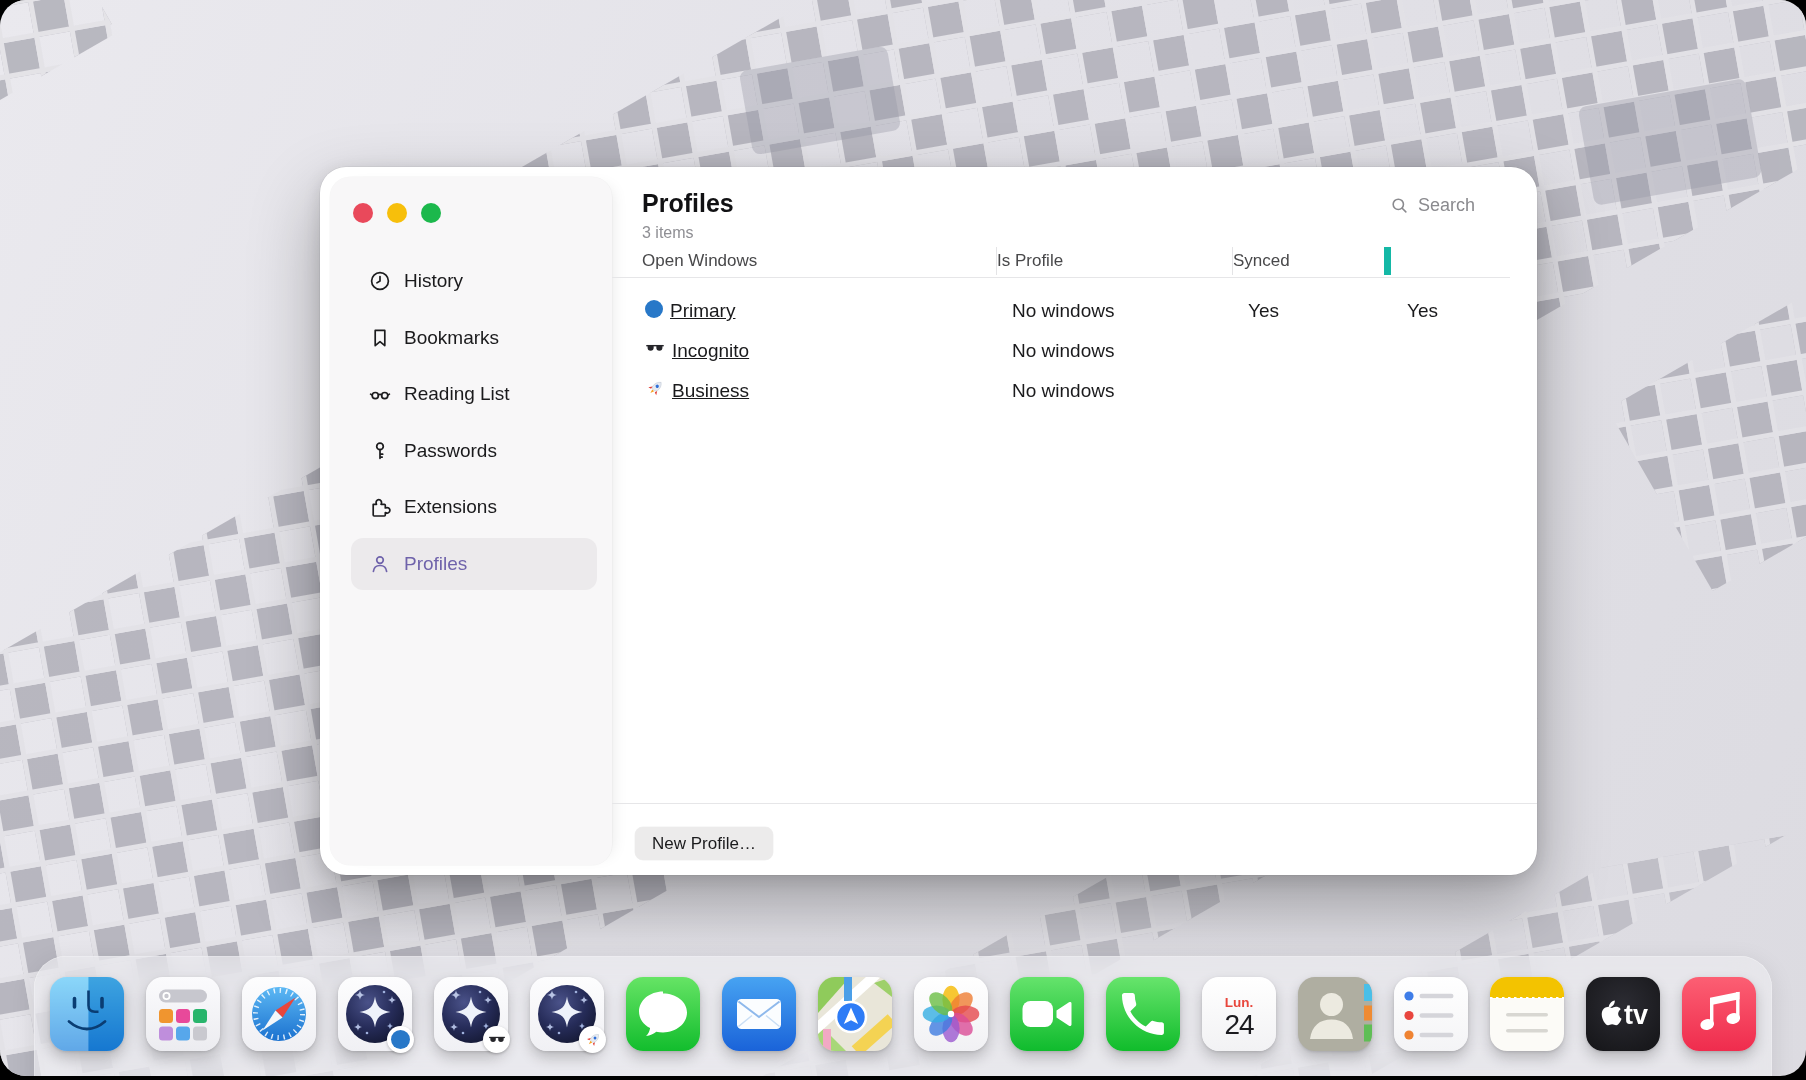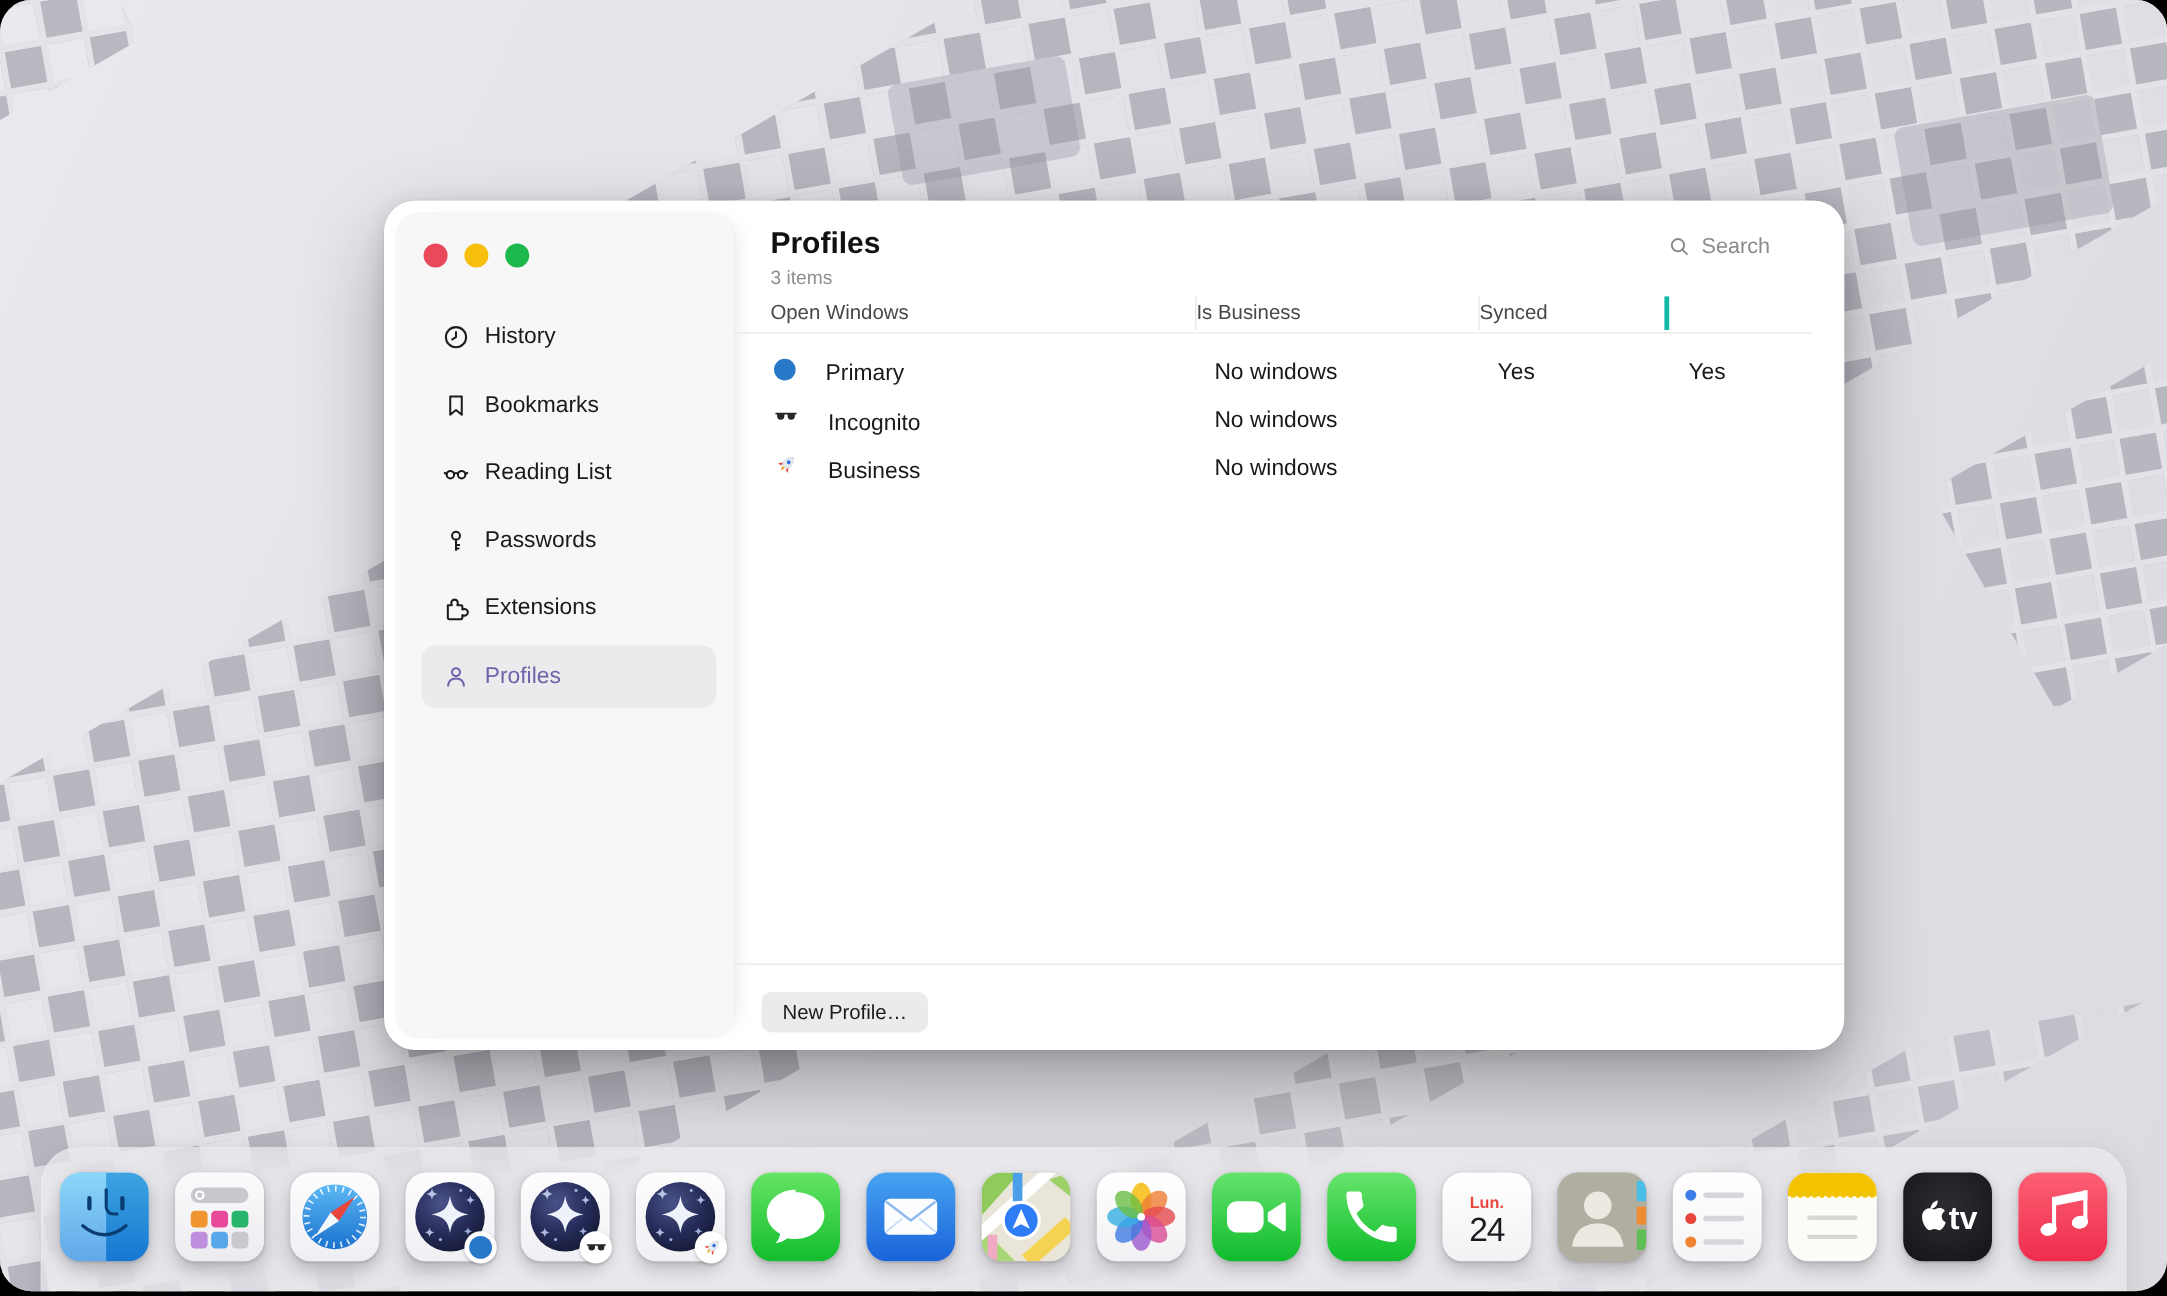--- a/index.html
+++ b/index.html
@@ -43,28 +43,28 @@
   .page-sub { position:absolute; left:22px; top:57px; font-size:16px; color:var(--text-secondary); }
   .search { position:absolute; right:62px; top:28px; display:flex; align-items:center; gap:9px;
     color:#8A8A8E; font-size:18px; }
   .search svg { width:19px; height:19px; stroke:#8A8A8E; fill:none; stroke-width:2; stroke-linecap:round; }
 
   .thead { position:absolute; left:22px; top:80px; width:863px; height:28px; display:grid;
     grid-template-columns:354px 236px 159px 114px; align-items:center;
     font-size:17px; color:#48484A; }
   .thead .th { border-left:1px solid #E4E4E6; height:28px; display:flex; align-items:center; }
   .thead .th:first-child { padding-left:0; border-left:none; }
-  .thead .th:last-child { border-right:4px solid #14b8a6; }
+  .thead .th:last-child { border-right:7px solid #14b8a6; }
   .thead-line { position:absolute; left:-8px; right:27px; top:110px; height:1px; background:var(--separator); }
 
   .rows { position:absolute; left:22px; top:124px; width:863px; }
   .trow { height:40px; display:grid; grid-template-columns:354px 236px 159px 114px; align-items:center;
     font-size:19px; color:var(--text-primary); }
   .trow .cell { padding-left:16px; }
-  .trow .cell.name { padding-left:3px; display:flex; align-items:flex-end; gap:25px; }
+  .trow .cell.name { padding-left:3px; display:flex; align-items:center; gap:7px;text-decoration:underline; }
   .pdot { width:18px; height:18px; border-radius:50%; background:var(--primary-profile-blue); display:inline-block; }
   .rowicon { width:20px; height:20px; display:inline-flex; align-items:center; justify-content:center; }
 
   .bottom-line { position:absolute; left:-8px; right:0; top:636px; height:1px; background:var(--separator); }
   .new-profile { position:absolute; left:15px; top:660px; height:33px; padding:0 17px;
     background:#ECEBEB; border:none; border-radius:8px; font-size:17px; color:#1B1B1D;
     font-family:inherit; box-shadow:0 0 0 .5px rgba(0,0,0,.06); }
 
   
   .dock { position:absolute; left:50%; transform:translateX(-50%); bottom:-32px; height:152px;
@@ -159,21 +159,21 @@
       <div class="search">
         <svg viewBox="0 0 24 24">
           <circle cx="10.5" cy="10.5" r="6.5"></circle>
             <path d="M15.4 15.4 20 20"></path>
         </svg>
         <span>Search</span>
       </div>
 
       <div class="thead">
         <div class="th">Open Windows</div>
-        <div class="th">Is Business</div>
+        <div class="th">Is Profile</div>
         <div class="th">Synced</div>
       </div>
       <div class="thead-line"></div>
 
       <div class="rows" id="profile-rows">
           <div class="trow">
             <div class="cell name">
               <span><span class="pdot"></span></span>
       <span>Primary</span>
             </div>

